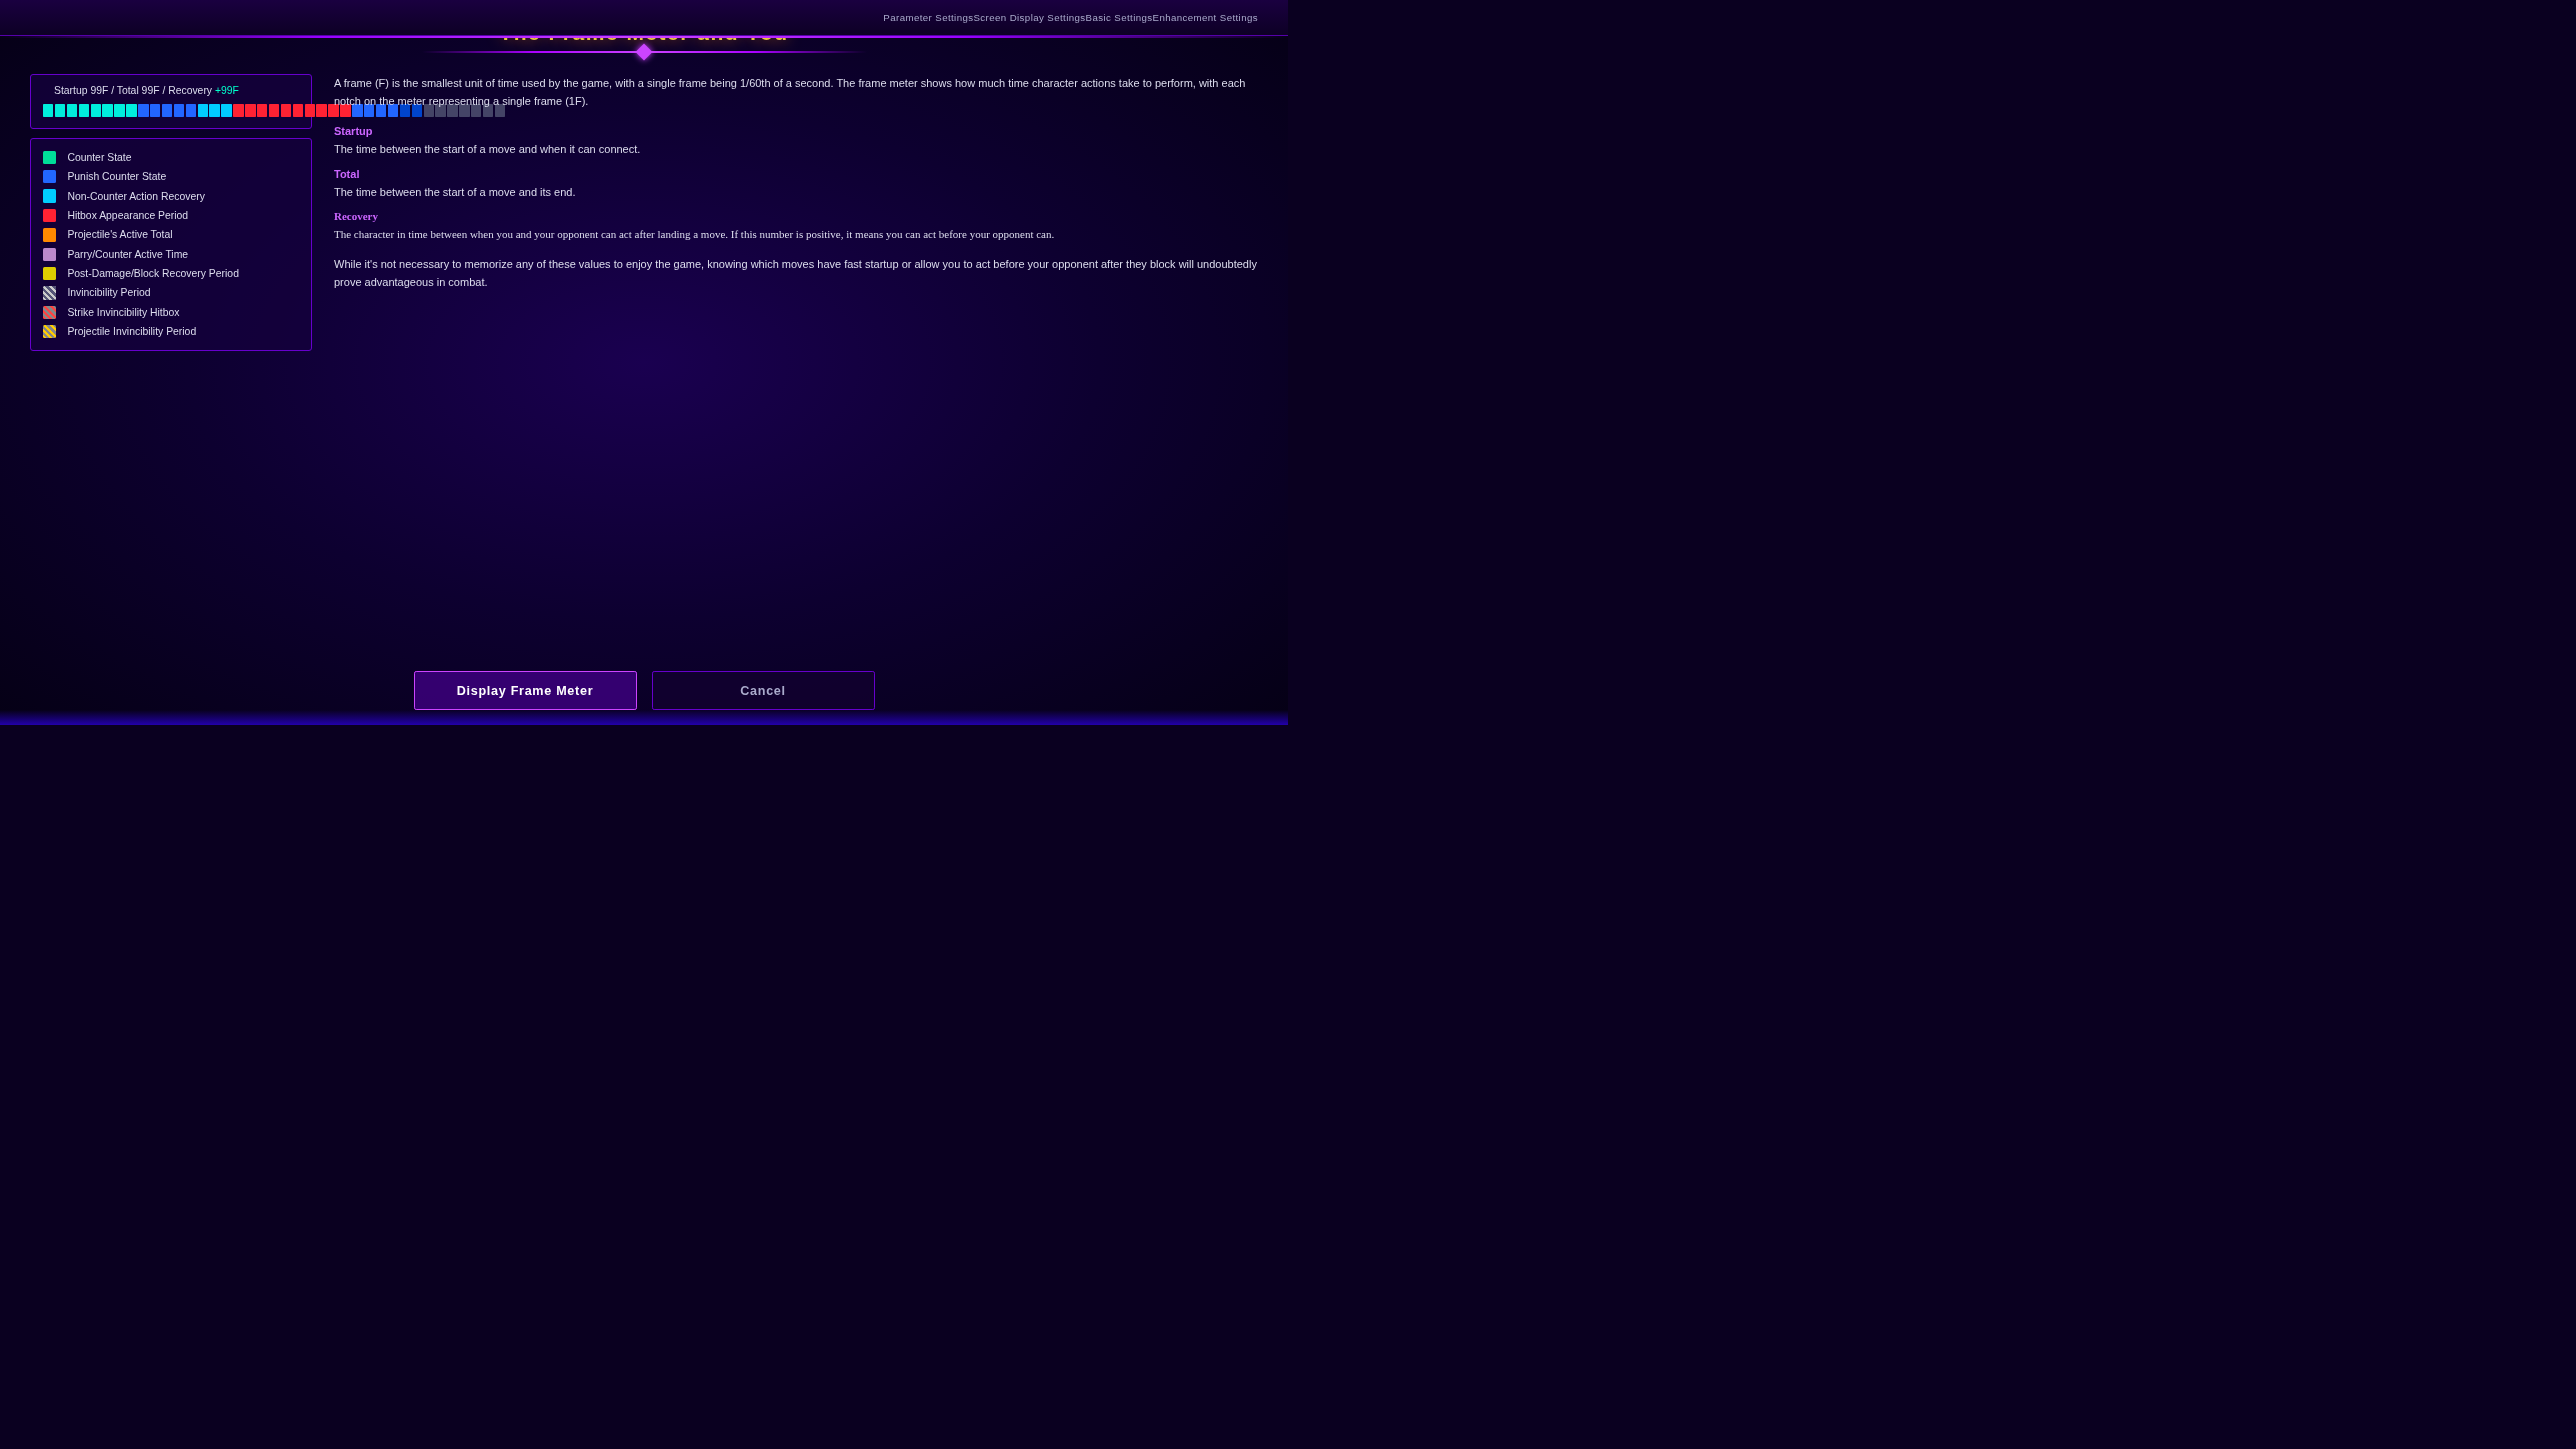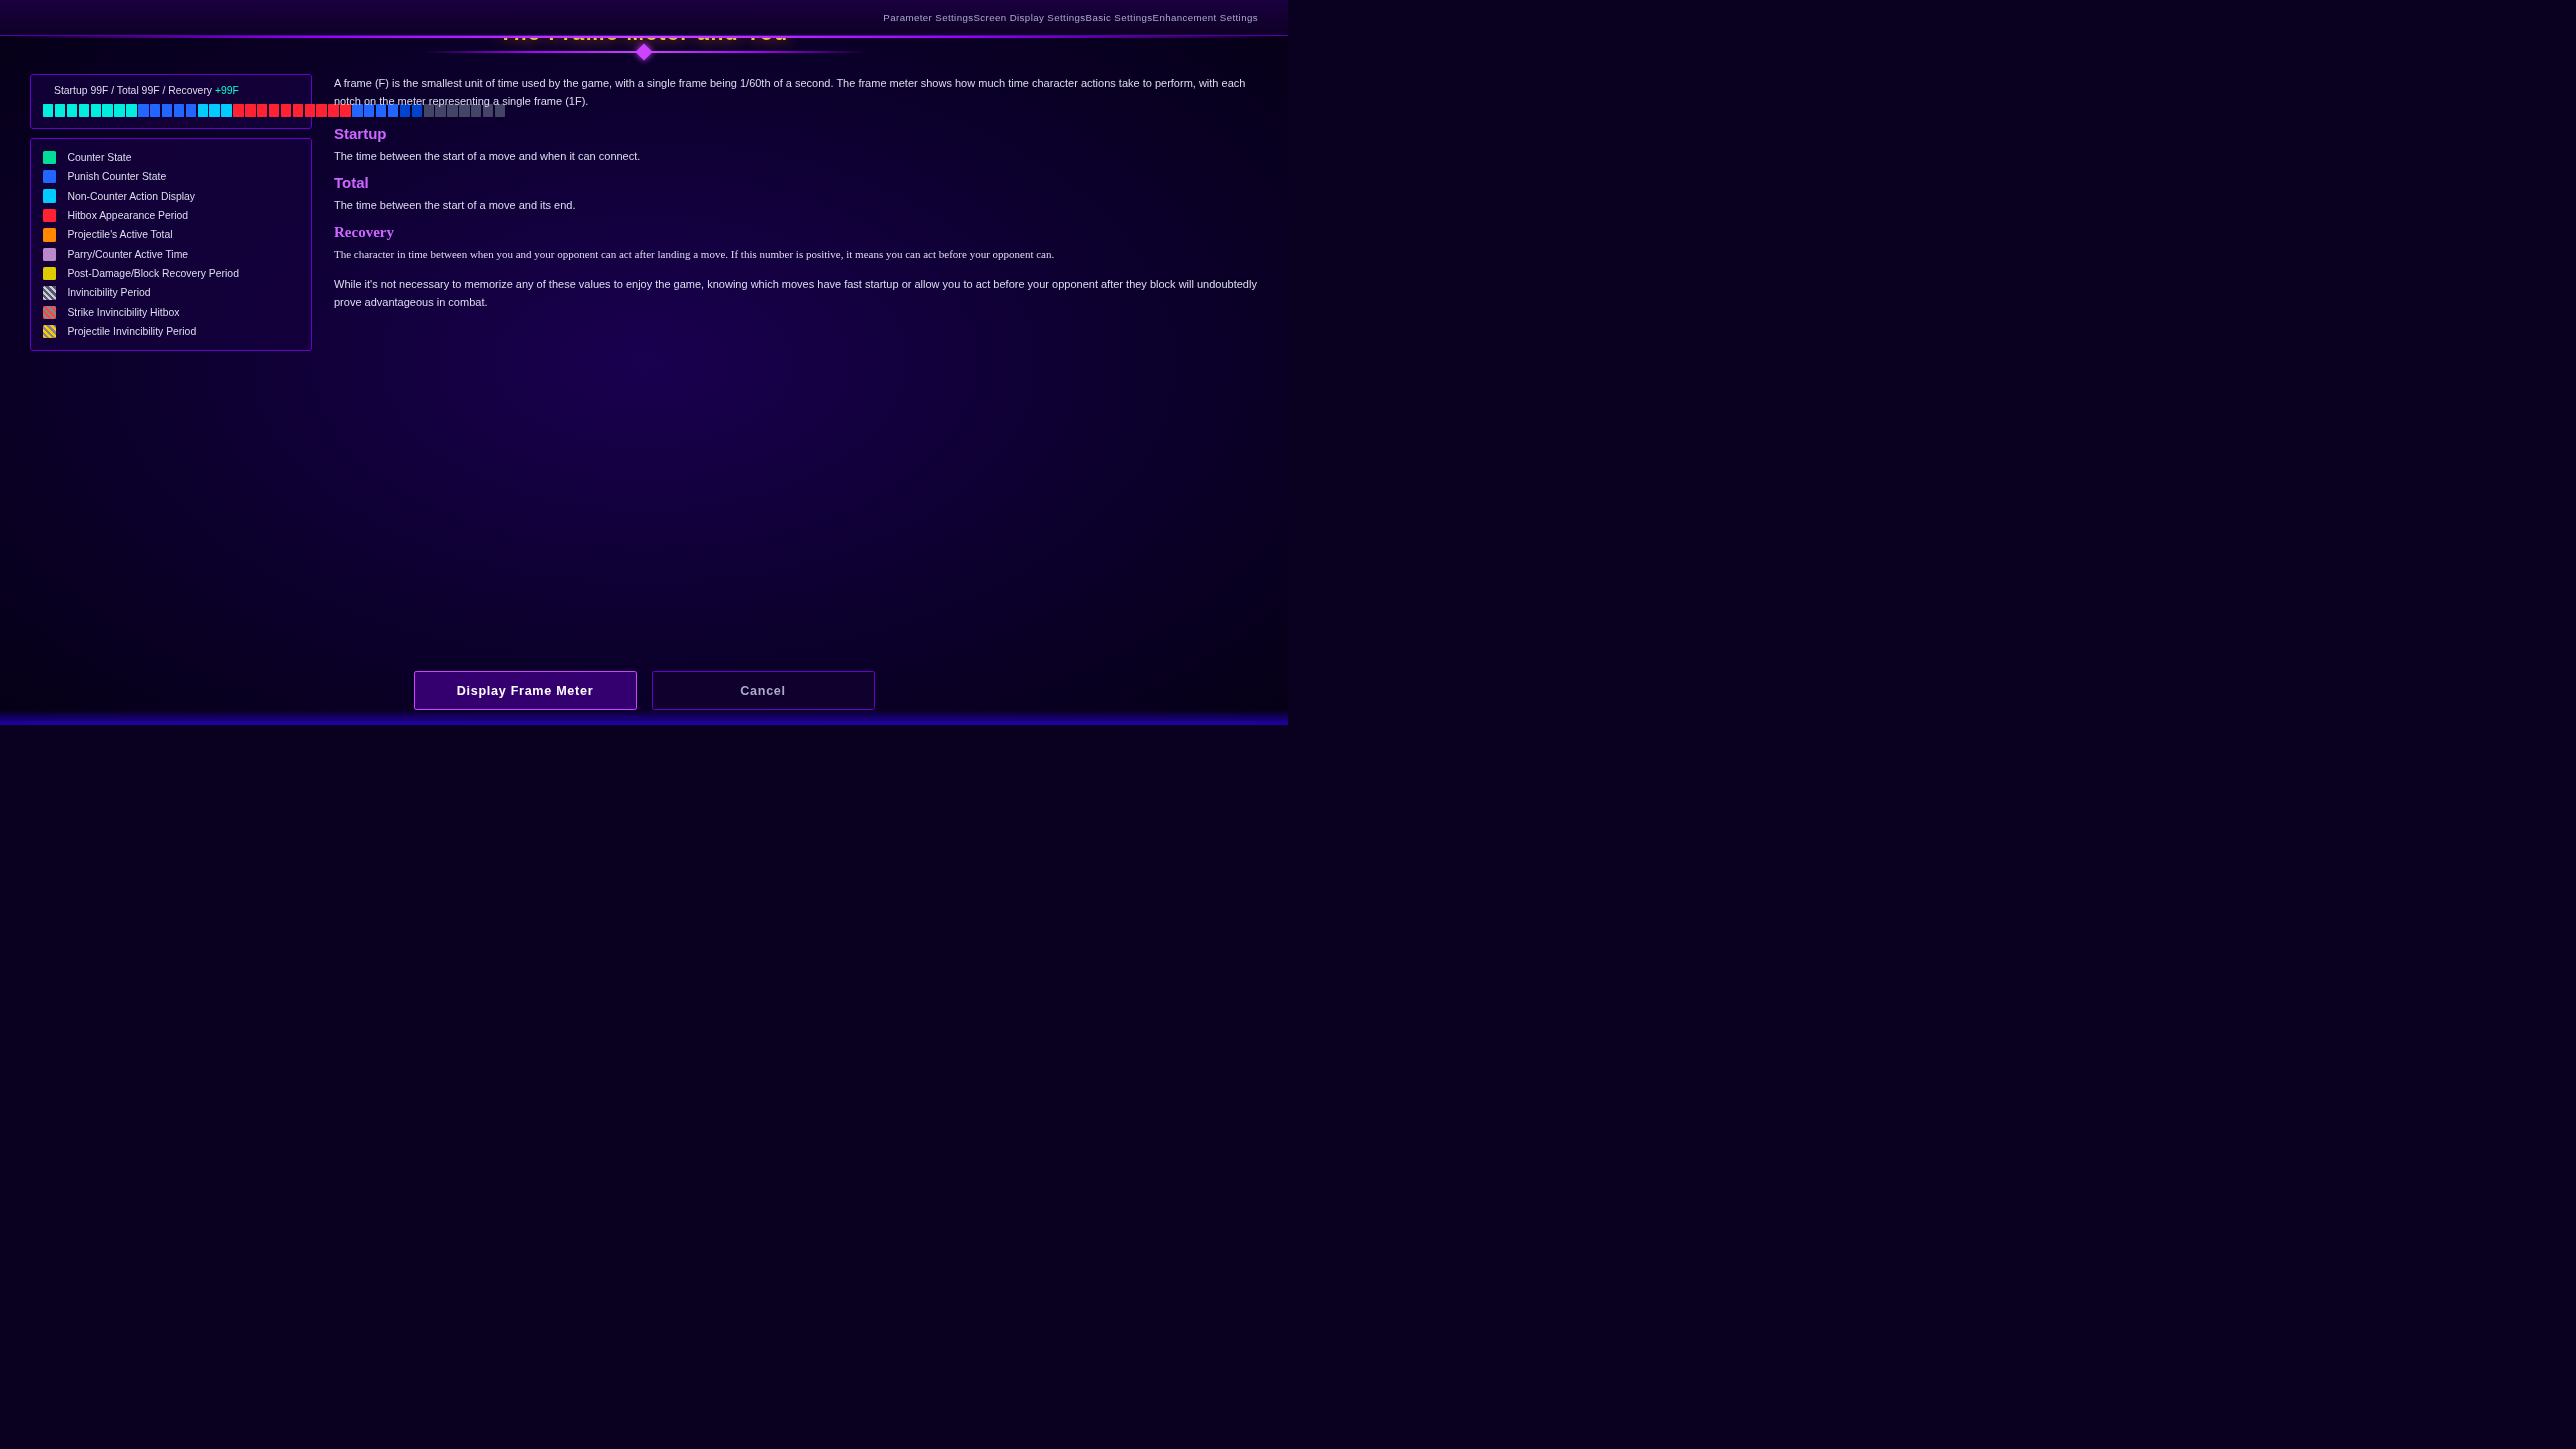--- a/index.html
+++ b/index.html
@@ -202,21 +202,21 @@
       font-size: 11px;
       line-height: 1.65;
     }
 
     .right-panel p {
       margin-bottom: 12px;
     }
 
     .term-label {
       color: #cc66ff;
-      font-size: 15px;
+      font-size: 11px;
       font-weight: bold;
     }
 
     .term-block {
       margin-bottom: 6px;
     }
 
     
     .bottom-buttons {
       position: absolute;
@@ -361,21 +361,21 @@
     <div class="legend-item">
           <div class="legend-color" style="background: rgb(0, 221, 153);"></div>
           <span class="legend-label">Counter State</span>
         </div>
         <div class="legend-item">
           <div class="legend-color" style="background: rgb(34, 102, 255);"></div>
           <span class="legend-label">Punish Counter State</span>
         </div>
         <div class="legend-item">
           <div class="legend-color" style="background: rgb(0, 204, 255);"></div>
-          <span class="legend-label">Non-Counter Action Display</span>
+          <span class="legend-label">Non-Counter Action Recovery</span>
         </div>
         <div class="legend-item">
           <div class="legend-color" style="background: rgb(255, 34, 51);"></div>
           <span class="legend-label">Hitbox Appearance Period</span>
         </div>
         <div class="legend-item">
           <div class="legend-color" style="background: rgb(255, 136, 0);"></div>
           <span class="legend-label">Projectile's Active Total</span>
         </div>
         <div class="legend-item">

